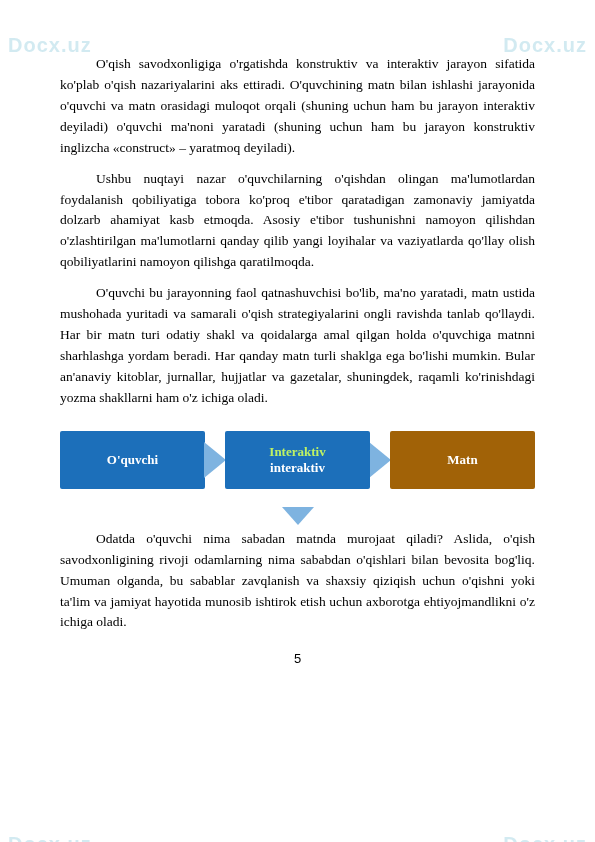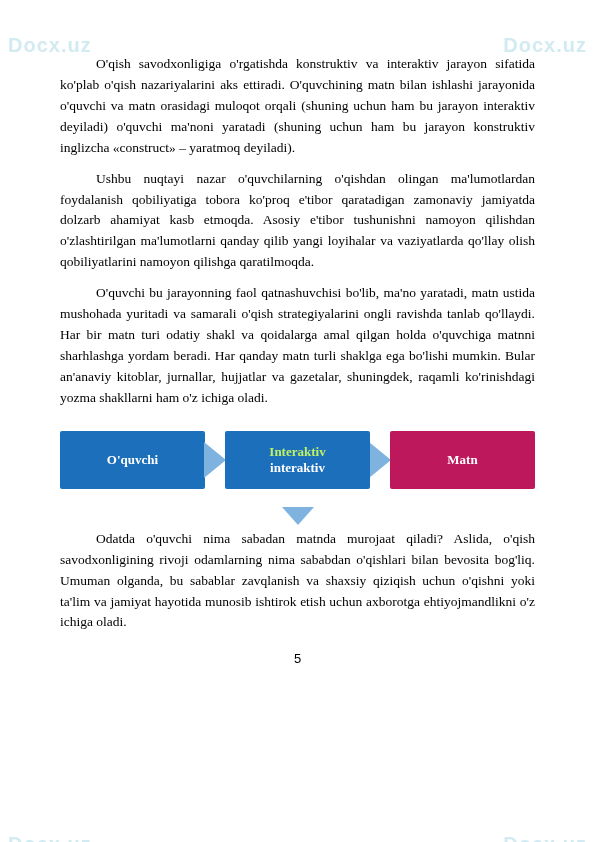--- a/index.html
+++ b/index.html
@@ -90,21 +90,21 @@
       width: 150px;
       position: relative;
     }
 
     .box-middle .red-text {
       color: #bef264;
       display: block;
     }
 
     .box-right {
-      background-color: #be185d;
+      background-color: #a16207;
       width: 150px;
     }
 
     
     .arrow-right {
       width: 0;
       height: 0;
       border-top: 18px solid transparent;
       border-bottom: 18px solid transparent;
       border-left: 22px solid #7eb3e0;

